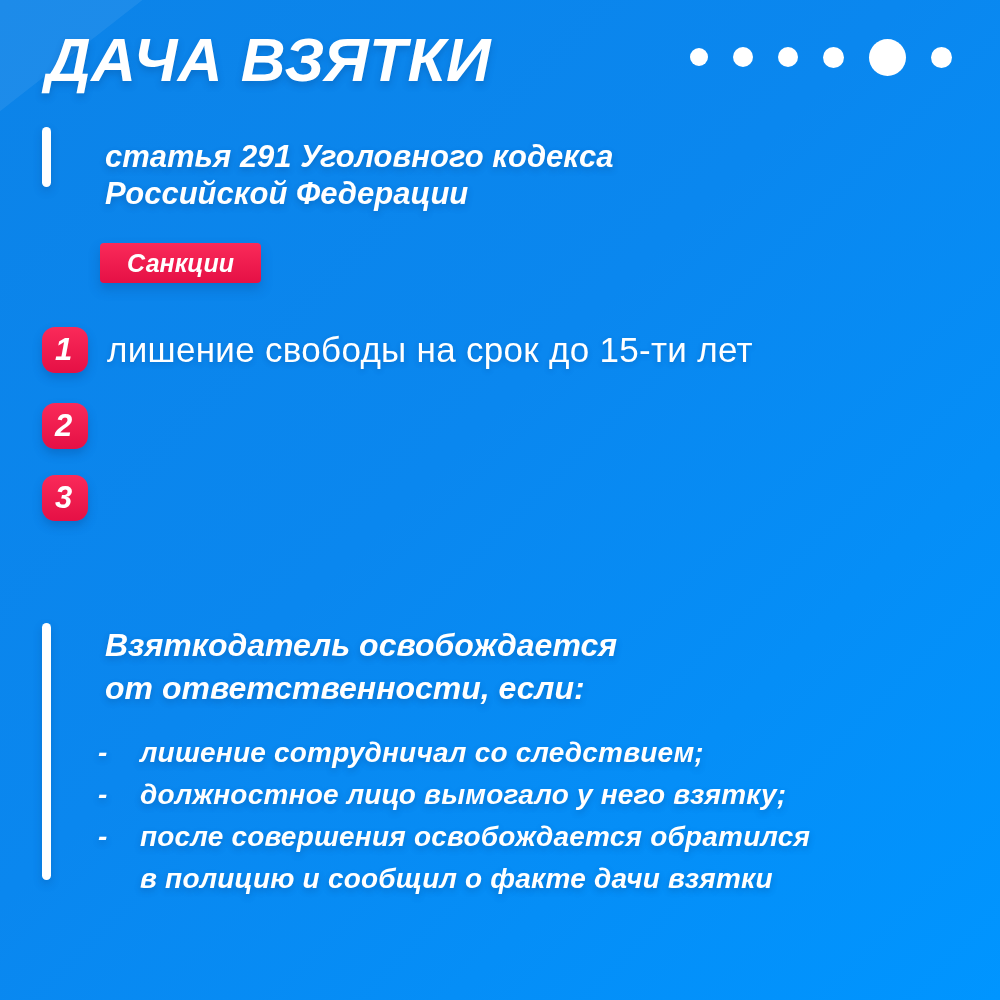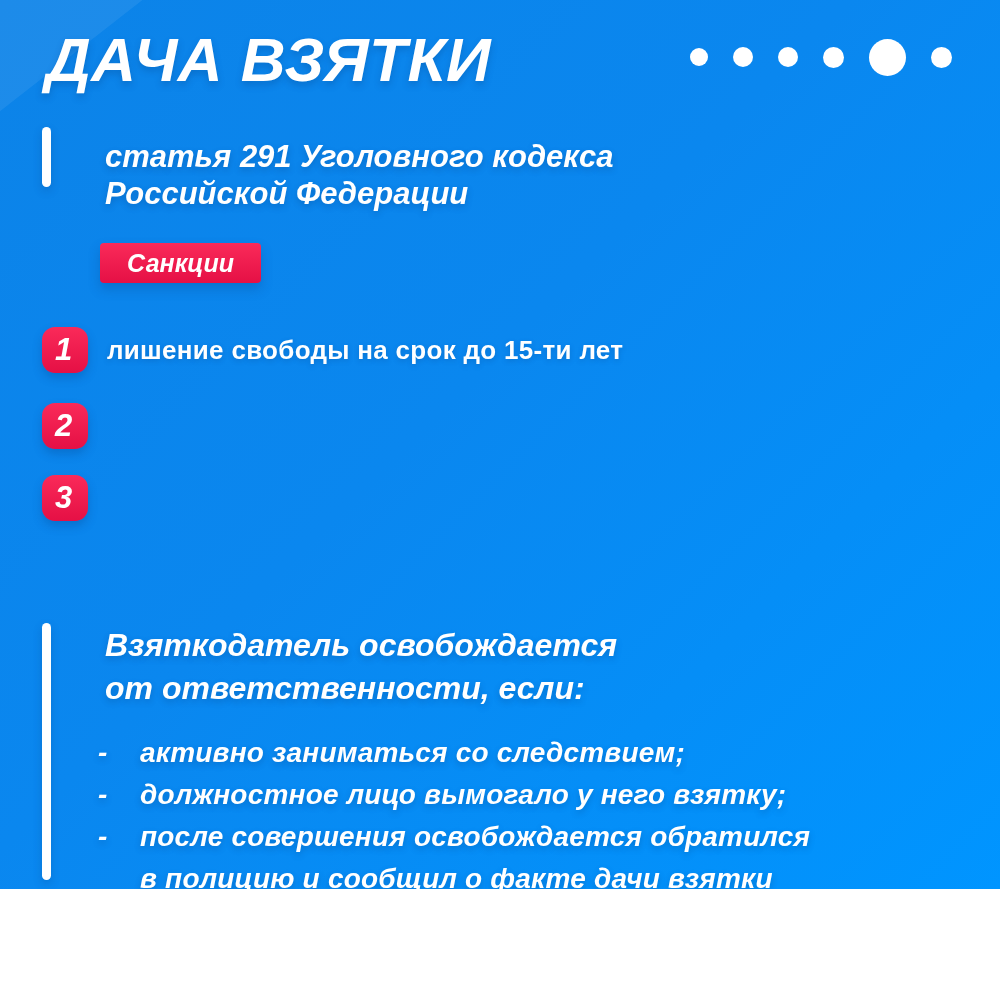--- a/index.html
+++ b/index.html
@@ -2,21 +2,21 @@
 <html lang="ru"><head>
 <meta charset="utf-8">
 <style>
   * { margin: 0; padding: 0; box-sizing: border-box; }
   html, body { width: 1000px; height: 1000px; }
   body { font-family: "Liberation Sans", "DejaVu Sans", sans-serif; }
 
   .poster {
     position: relative;
     width: 1000px;
-    height: 889px;
+    height: 1000px;
     background: linear-gradient(135deg, #0c83e8 0%, #0a87ef 45%, #0095ff 100%);
     overflow: hidden;
     color: #ffffff;
   }
 
   
   .streak {
     position: absolute;
     top: -60px; left: -170px;
     width: 430px; height: 120px;
@@ -108,22 +108,22 @@
     align-items: center;
     justify-content: center;
     font-size: 31px;
     font-weight: bold;
     font-style: italic;
     box-shadow: 0 5px 10px rgba(2,50,120,0.25);
     padding-right: 3px;
   }
 
   .sanction-text {
-    font-size: 26px;
-    font-weight: bold;
+    font-size: 35px;
+    font-weight: normal;
     line-height: 36px;
     letter-spacing: 0.3px;
     text-shadow: 0 2px 5px rgba(2,60,130,0.25);
   }
 
   .release-heading {
     position: absolute;
     left: 105px; top: 624px;
     font-size: 32px;
     font-weight: bold;
@@ -203,21 +203,21 @@
   <span class="vbar release-bar"></span>
   <div class="release-heading">
     <div>Взяткодатель освобождается</div>
     <div>от ответственности, если:</div>
   </div>
 
   <div class="bullets">
     <div class="bullet">
       <span class="dash">-</span>
       <div class="bullet-text">
-        <div>активно заниматься со следствием;</div>
+        <div>лишение сотрудничал со следствием;</div>
       </div>
     </div>
     <div class="bullet">
       <span class="dash">-</span>
       <div class="bullet-text">
         <div>должностное лицо вымогало у него взятку;</div>
       </div>
     </div>
     <div class="bullet">
       <span class="dash">-</span>

